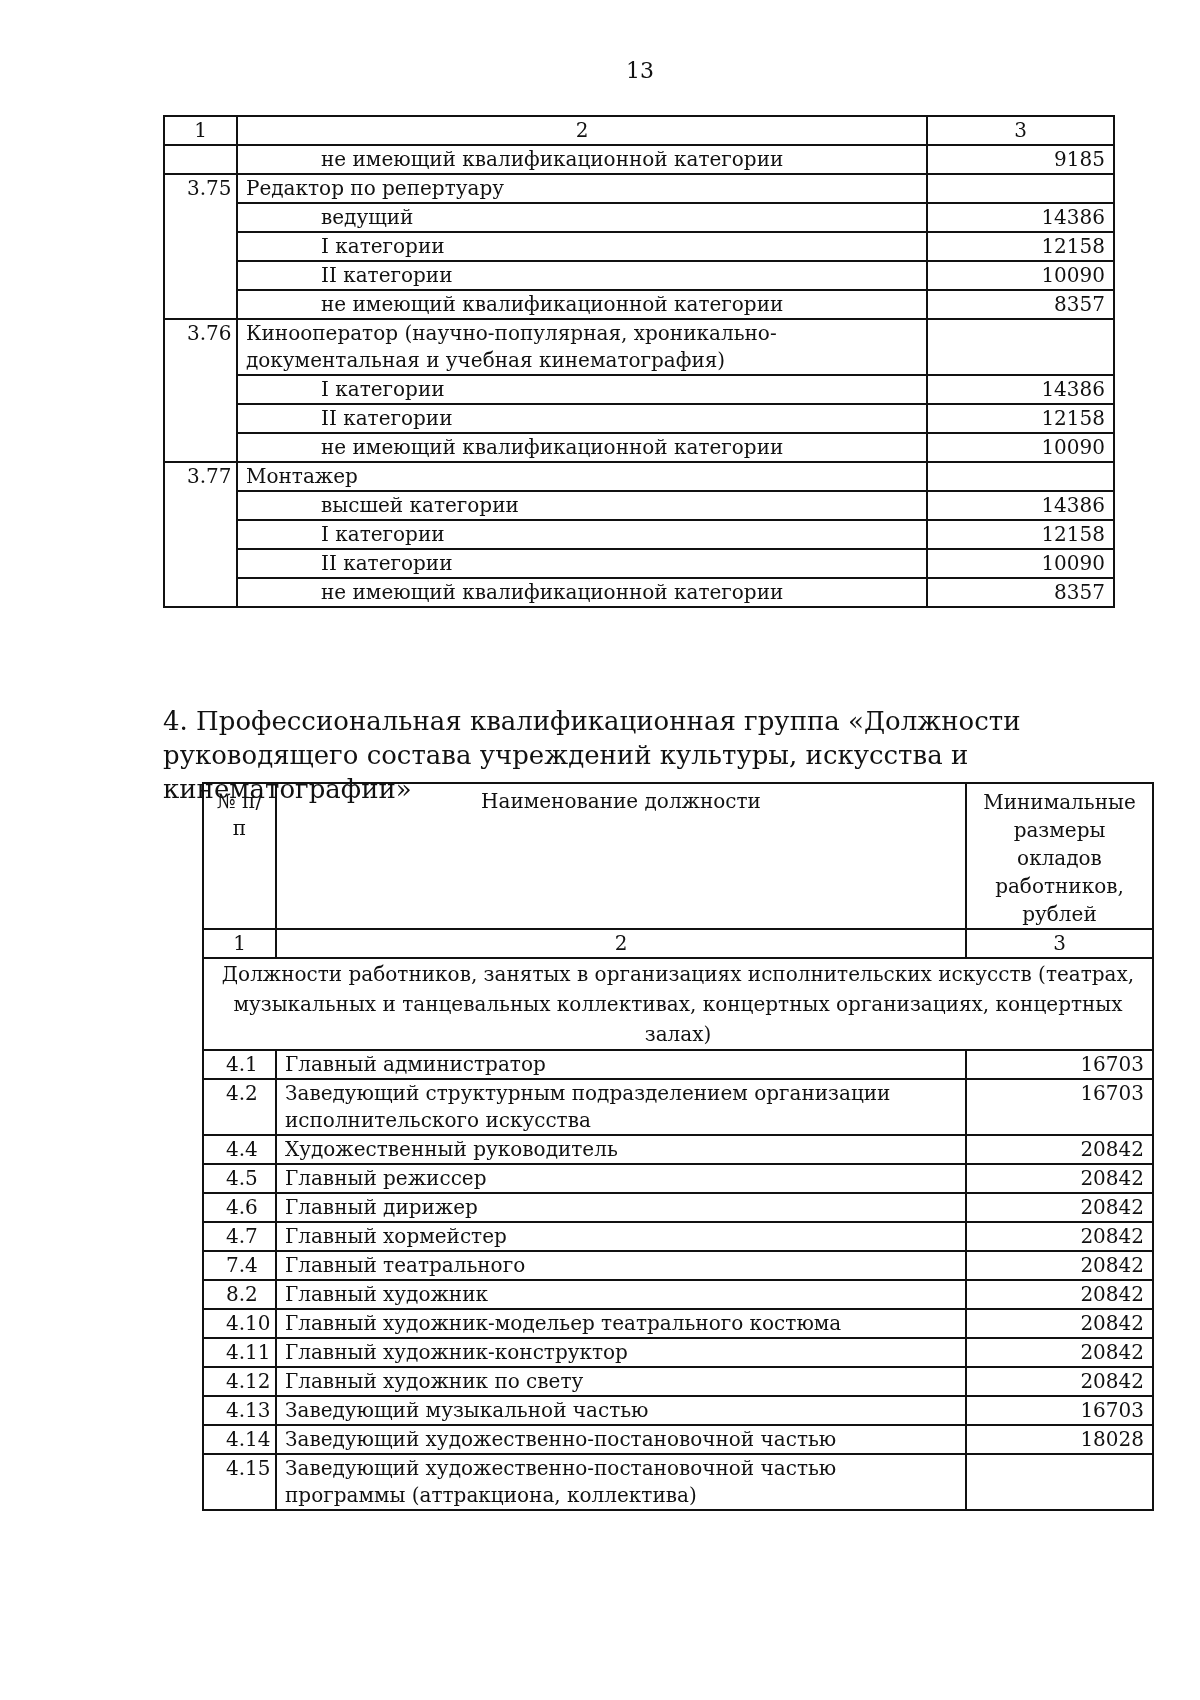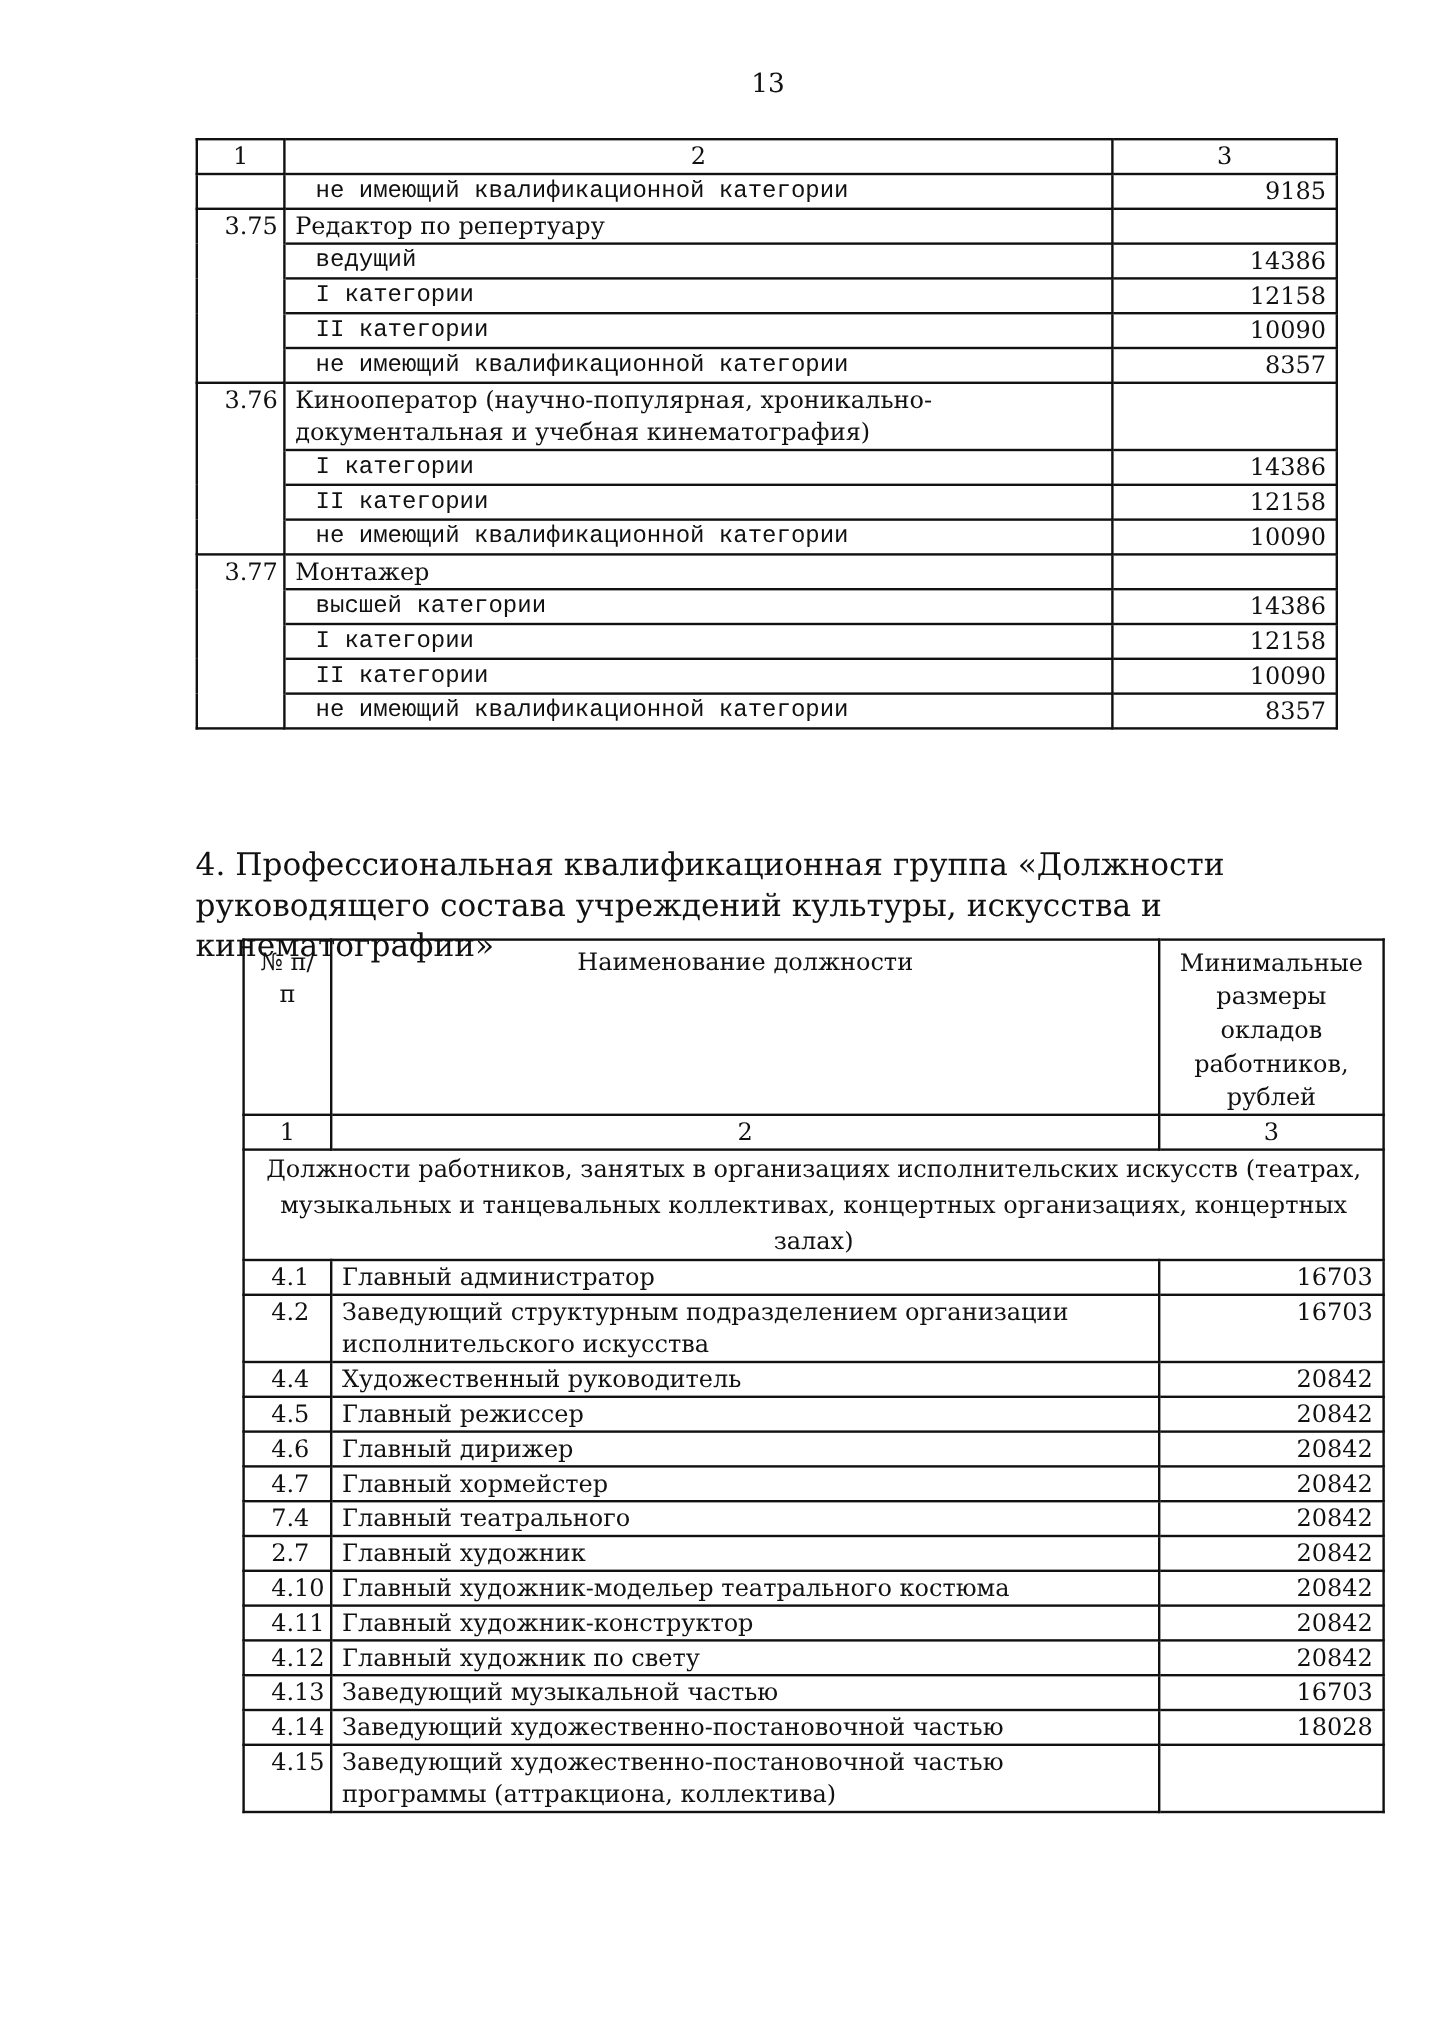--- a/index.html
+++ b/index.html
@@ -6,21 +6,21 @@
   body { width:1200px; height:1700px; position:relative; overflow:hidden;
          font-family:"DejaVu Serif","Liberation Serif",serif; color:#111; }
   .page-num { position:absolute; top:58px; left:0; width:1280px; text-align:center; font-size:22px; }
   table { border-collapse:collapse; position:absolute; table-layout:fixed; }
   td { border:2px solid #111; padding:0 8px; font-size:20px; line-height:27px; vertical-align:top; }
   .t1 { left:163px; top:115px; width:950px; }
   .t2 { left:163px; top:782px; width:950px;margin-left:39px; }
   .c1 { width:56px; text-align:center; padding:0 22px; }
   .c3 { width:170px; text-align:right; }
   .center { text-align:center; }
-  .indent { padding-left:25px;font-family:Liberation Mono, monospace; }
+  .indent { padding-left:83px; }
   .noborder-top { border-top:none; }
   .noborder-bottom { border-bottom:none; }
   .section-title { position:absolute; top:672px; left:163px; width:950px; text-align:left;
                    font-size:26px; line-height:34px;margin-top:32px; }
   .hdr3 { text-align:center; line-height:28px; padding:4px 6px 0; }
   .hdr2 { text-align:center; padding-top:4px; }
   .group-row td { text-align:center; line-height:30px; }
 </style>
 </head>
 <body>
@@ -168,21 +168,21 @@
         <td class="c1">4.7</td>
         <td>Главный хормейстер</td>
         <td class="c3">20842</td>
       </tr>
       <tr>
         <td class="c1">7.4</td>
         <td>Главный театрального</td>
         <td class="c3">20842</td>
       </tr>
       <tr>
-        <td class="c1">2.7</td>
+        <td class="c1">8.2</td>
         <td>Главный художник</td>
         <td class="c3">20842</td>
       </tr>
       <tr>
         <td class="c1">4.10</td>
         <td>Главный художник-модельер театрального костюма</td>
         <td class="c3">20842</td>
       </tr>
       <tr>
         <td class="c1">4.11</td>

